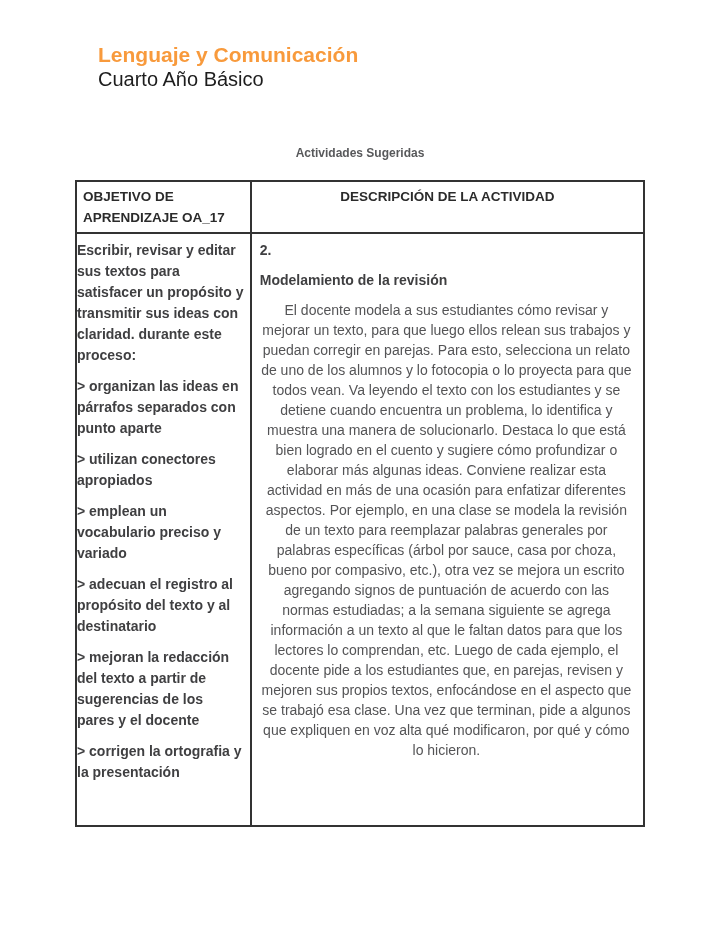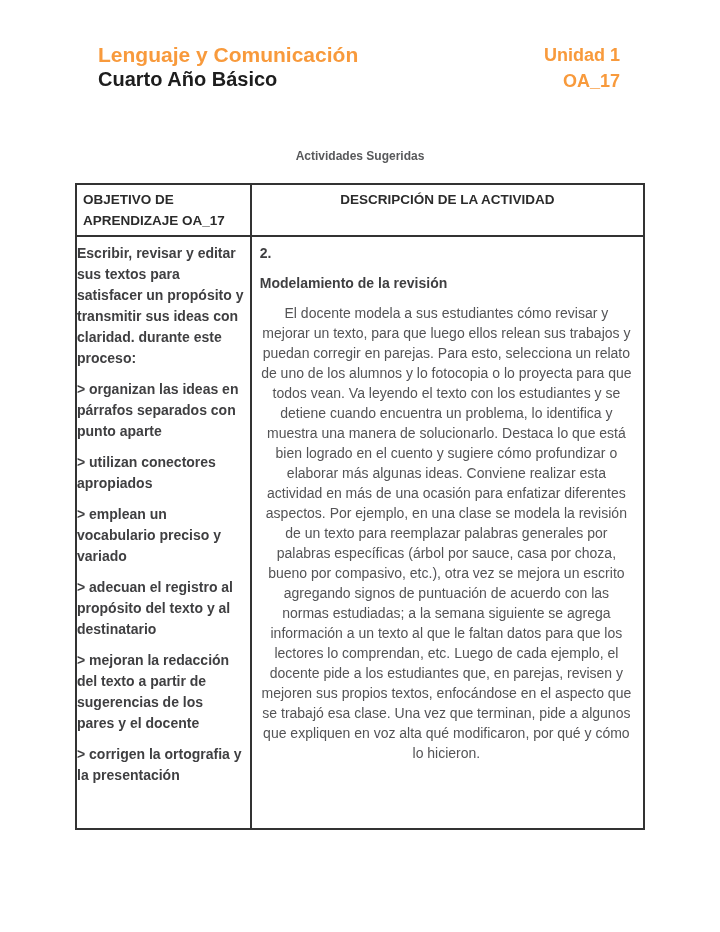--- a/index.html
+++ b/index.html
@@ -26,21 +26,21 @@
     padding: 42px 100px 0 98px;
   }
   .subject {
     font-size: 21px;
     font-weight: bold;
     color: #F89A3C;
     line-height: 25px;
   }
   .grade {
     font-size: 20px;
-    font-weight: bold;
+    font-weight: normal;
     color: #1d1d1d;
     line-height: 24px;
   }
   .header-right {
     text-align: right;
   }
   .unit, .oa {
     font-size: 18px;
     font-weight: bold;
     color: #F89A3C;
@@ -111,24 +111,20 @@
 </head>
 <body>
 
 <div class="page">
 
   <header class="doc-header">
     <div class="header-left">
       <div class="subject">Lenguaje y Comunicación</div>
       <div class="grade">Cuarto Año Básico</div>
     </div>
-    <div class="header-right">
-      <div class="unit">Unidad 1</div>
-      <div class="oa">OA_17</div>
-    </div>
   </header>
 
   <h1 class="page-title">Actividades Sugeridas</h1>
 
   <table class="activities-table">
     <thead>
       <tr>
         <th class="col-objective">OBJETIVO DE APRENDIZAJE OA_17</th>
         <th class="col-description">DESCRIPCIÓN DE LA ACTIVIDAD</th>
       </tr>

